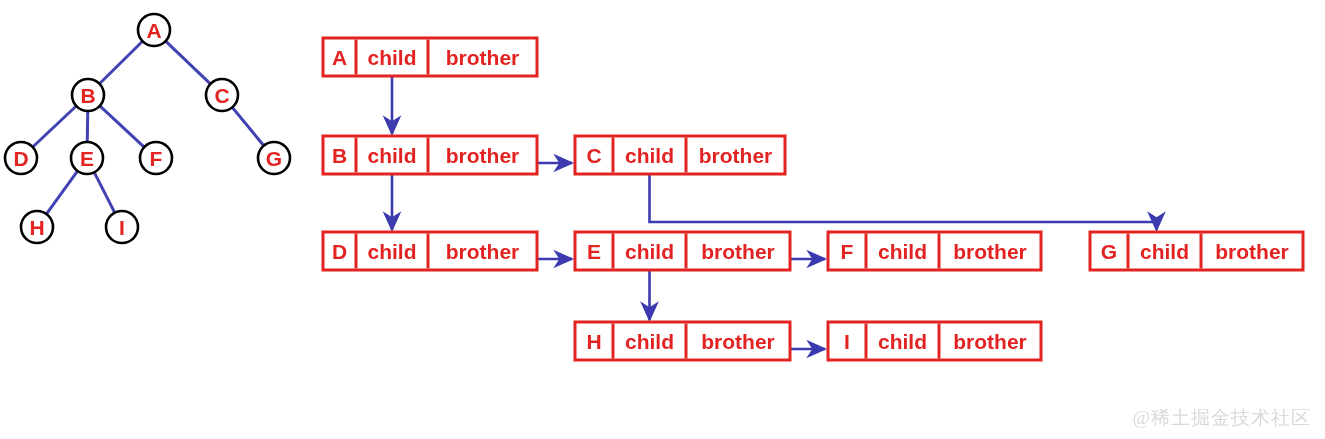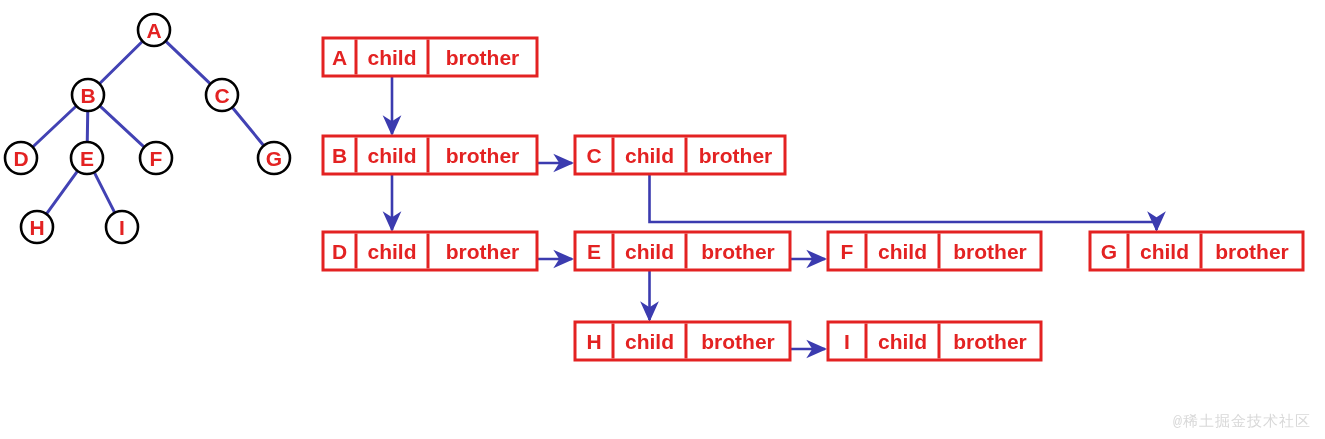--- a/index.html
+++ b/index.html
@@ -5,21 +5,21 @@
   html,body{margin:0;padding:0;background:#ffffff;}
   body{width:1325px;height:439px;position:relative;overflow:hidden;
        font-family:"Liberation Sans","DejaVu Sans",sans-serif;}
   #stage{position:absolute;left:0;top:0;width:1325px;height:439px;}
   svg.layer{position:absolute;left:0;top:0;width:1325px;height:439px;}
   .node-letter{font-family:"Liberation Sans","DejaVu Sans",sans-serif;
                font-weight:bold;font-size:21px;fill:#E32222;}
   .cell-text{font-family:"Liberation Sans","DejaVu Sans",sans-serif;
              font-weight:bold;font-size:21px;fill:#E32222;}
   .watermark{position:absolute;right:14px;bottom:8px;color:#d9d9d9;
-             font-size:15px;font-family:Liberation Mono, monospace;
+             font-size:19px;font-family:Liberation Serif, serif;
              letter-spacing:1px;white-space:nowrap;user-select:none;}
 </style>
 </head>
 <body>
 
 <div id="stage">
 
   <svg class="layer" viewBox="0 0 1325 439">
     <defs>
       <marker id="arrowblue" markerWidth="9" markerHeight="9" refX="7.2" refY="4" orient="auto" markerUnits="strokeWidth">

